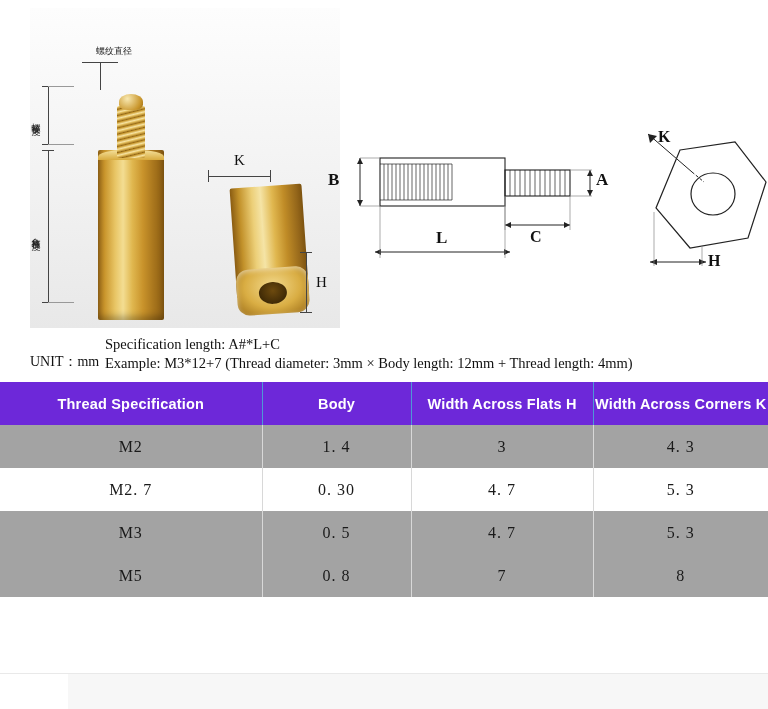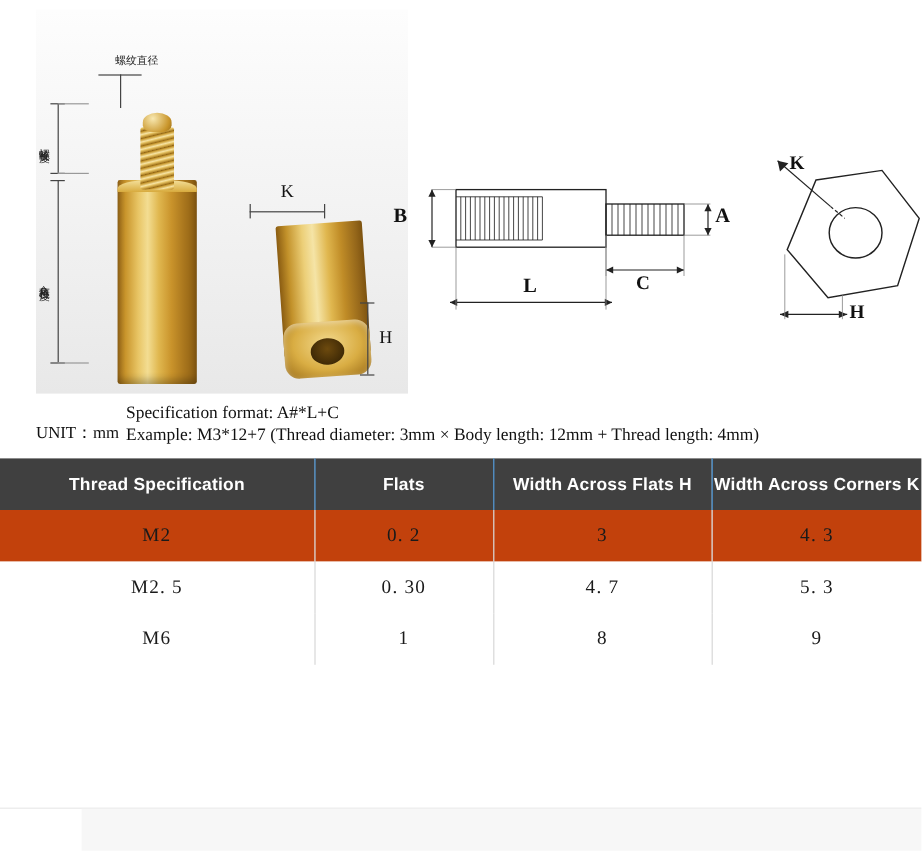--- a/index.html
+++ b/index.html
@@ -206,41 +206,41 @@
     top: 382px;
     width: 768px;
   }
   table.spec-table {
     width: 768px;
     border-collapse: collapse;
     table-layout: fixed;
     font-family: "Liberation Serif", serif;
   }
   table.spec-table th {
-    background: #404040;
+    background: #6d28d9;
     color: #ffffff;
     font-family: "Liberation Sans", sans-serif;
     font-size: 14.5px;
     font-weight: bold;
     height: 41px;
     text-align: center;
     border-right: 1px solid #4f97d6;
     letter-spacing: .2px;
   }
   table.spec-table th:last-child { border-right: none; text-align: center; }
   table.spec-table td {
     height: 41px;
     text-align: center;
     font-size: 16px;
     color: #1a1a1a;
     border-right: 1px solid #d8d8d8;
     letter-spacing: 1px;
   }
   table.spec-table td:last-child { border-right: none; }
-  table.spec-table tr.odd td { background: #c2410c; }
+  table.spec-table tr.odd td { background: #a3a3a3; }
   table.spec-table tr.even td { background: #ffffff; }
   .col1 { width: 262px; }
   .col2 { width: 149px; }
   .col3 { width: 182px; }
   .col4 { width: 175px; }
 
   .tail-strip {
     position: absolute;
     left: 0;
     top: 673px;
@@ -396,58 +396,64 @@
         <line x1="24" y1="92" x2="24" y2="146" stroke="#888" stroke-width="0.7"></line>
         <line x1="72" y1="126" x2="72" y2="146" stroke="#888" stroke-width="0.7"></line>
       </svg>
       <div class="lat-label" style="left:28px; top:8px; font-weight:bold; font-size:16px;">K</div>
       <div class="lat-label" style="left:78px; top:132px; font-weight:bold; font-size:16px;">H</div>
     </div>
   </div>
 
   <div class="spec">
     <div class="unit">UNIT：mm</div>
-    <div class="fmt">Specification format: A#*L+C</div>
+    <div class="fmt">Specification length: A#*L+C</div>
     <div class="ex">Example: M3*12+7 (Thread diameter: 3mm × Body length: 12mm + Thread length: 4mm)</div>
   </div>
 
   <div class="table-wrap">
     <table class="spec-table">
       <colgroup>
         <col class="col1">
           <col class="col2">
           <col class="col3">
           <col class="col4">
       </colgroup>
       <thead>
         <tr>
           <th>Thread Specification</th>
-          <th>Flats</th>
+          <th>Body</th>
           <th>Width Across Flats  H</th>
           <th>Width Across Corners K</th>
         </tr>
       </thead>
       <tbody>
         <tr class="odd">
           <td>M2</td>
-          <td>0. 2</td>
+          <td>1. 4</td>
           <td>3</td>
           <td>4. 3</td>
         </tr>
         <tr class="even">
-          <td>M2. 5</td>
+          <td>M2. 7</td>
           <td>0. 30</td>
           <td>4. 7</td>
           <td>5. 3</td>
         </tr>
-        <tr class="even">
-          <td>M6</td>
-          <td>1</td>
+        <tr class="odd">
+          <td>M3</td>
+          <td>0. 5</td>
+          <td>4. 7</td>
+          <td>5. 3</td>
+        </tr>
+        <tr class="odd">
+          <td>M5</td>
+          <td>0. 8</td>
+          <td>7</td>
           <td>8</td>
-          <td>9</td>
         </tr>
       </tbody>
     </table>
   </div>
 
   <div class="tail-strip">
     <div class="inner"></div>
   </div>
 
 </div>

